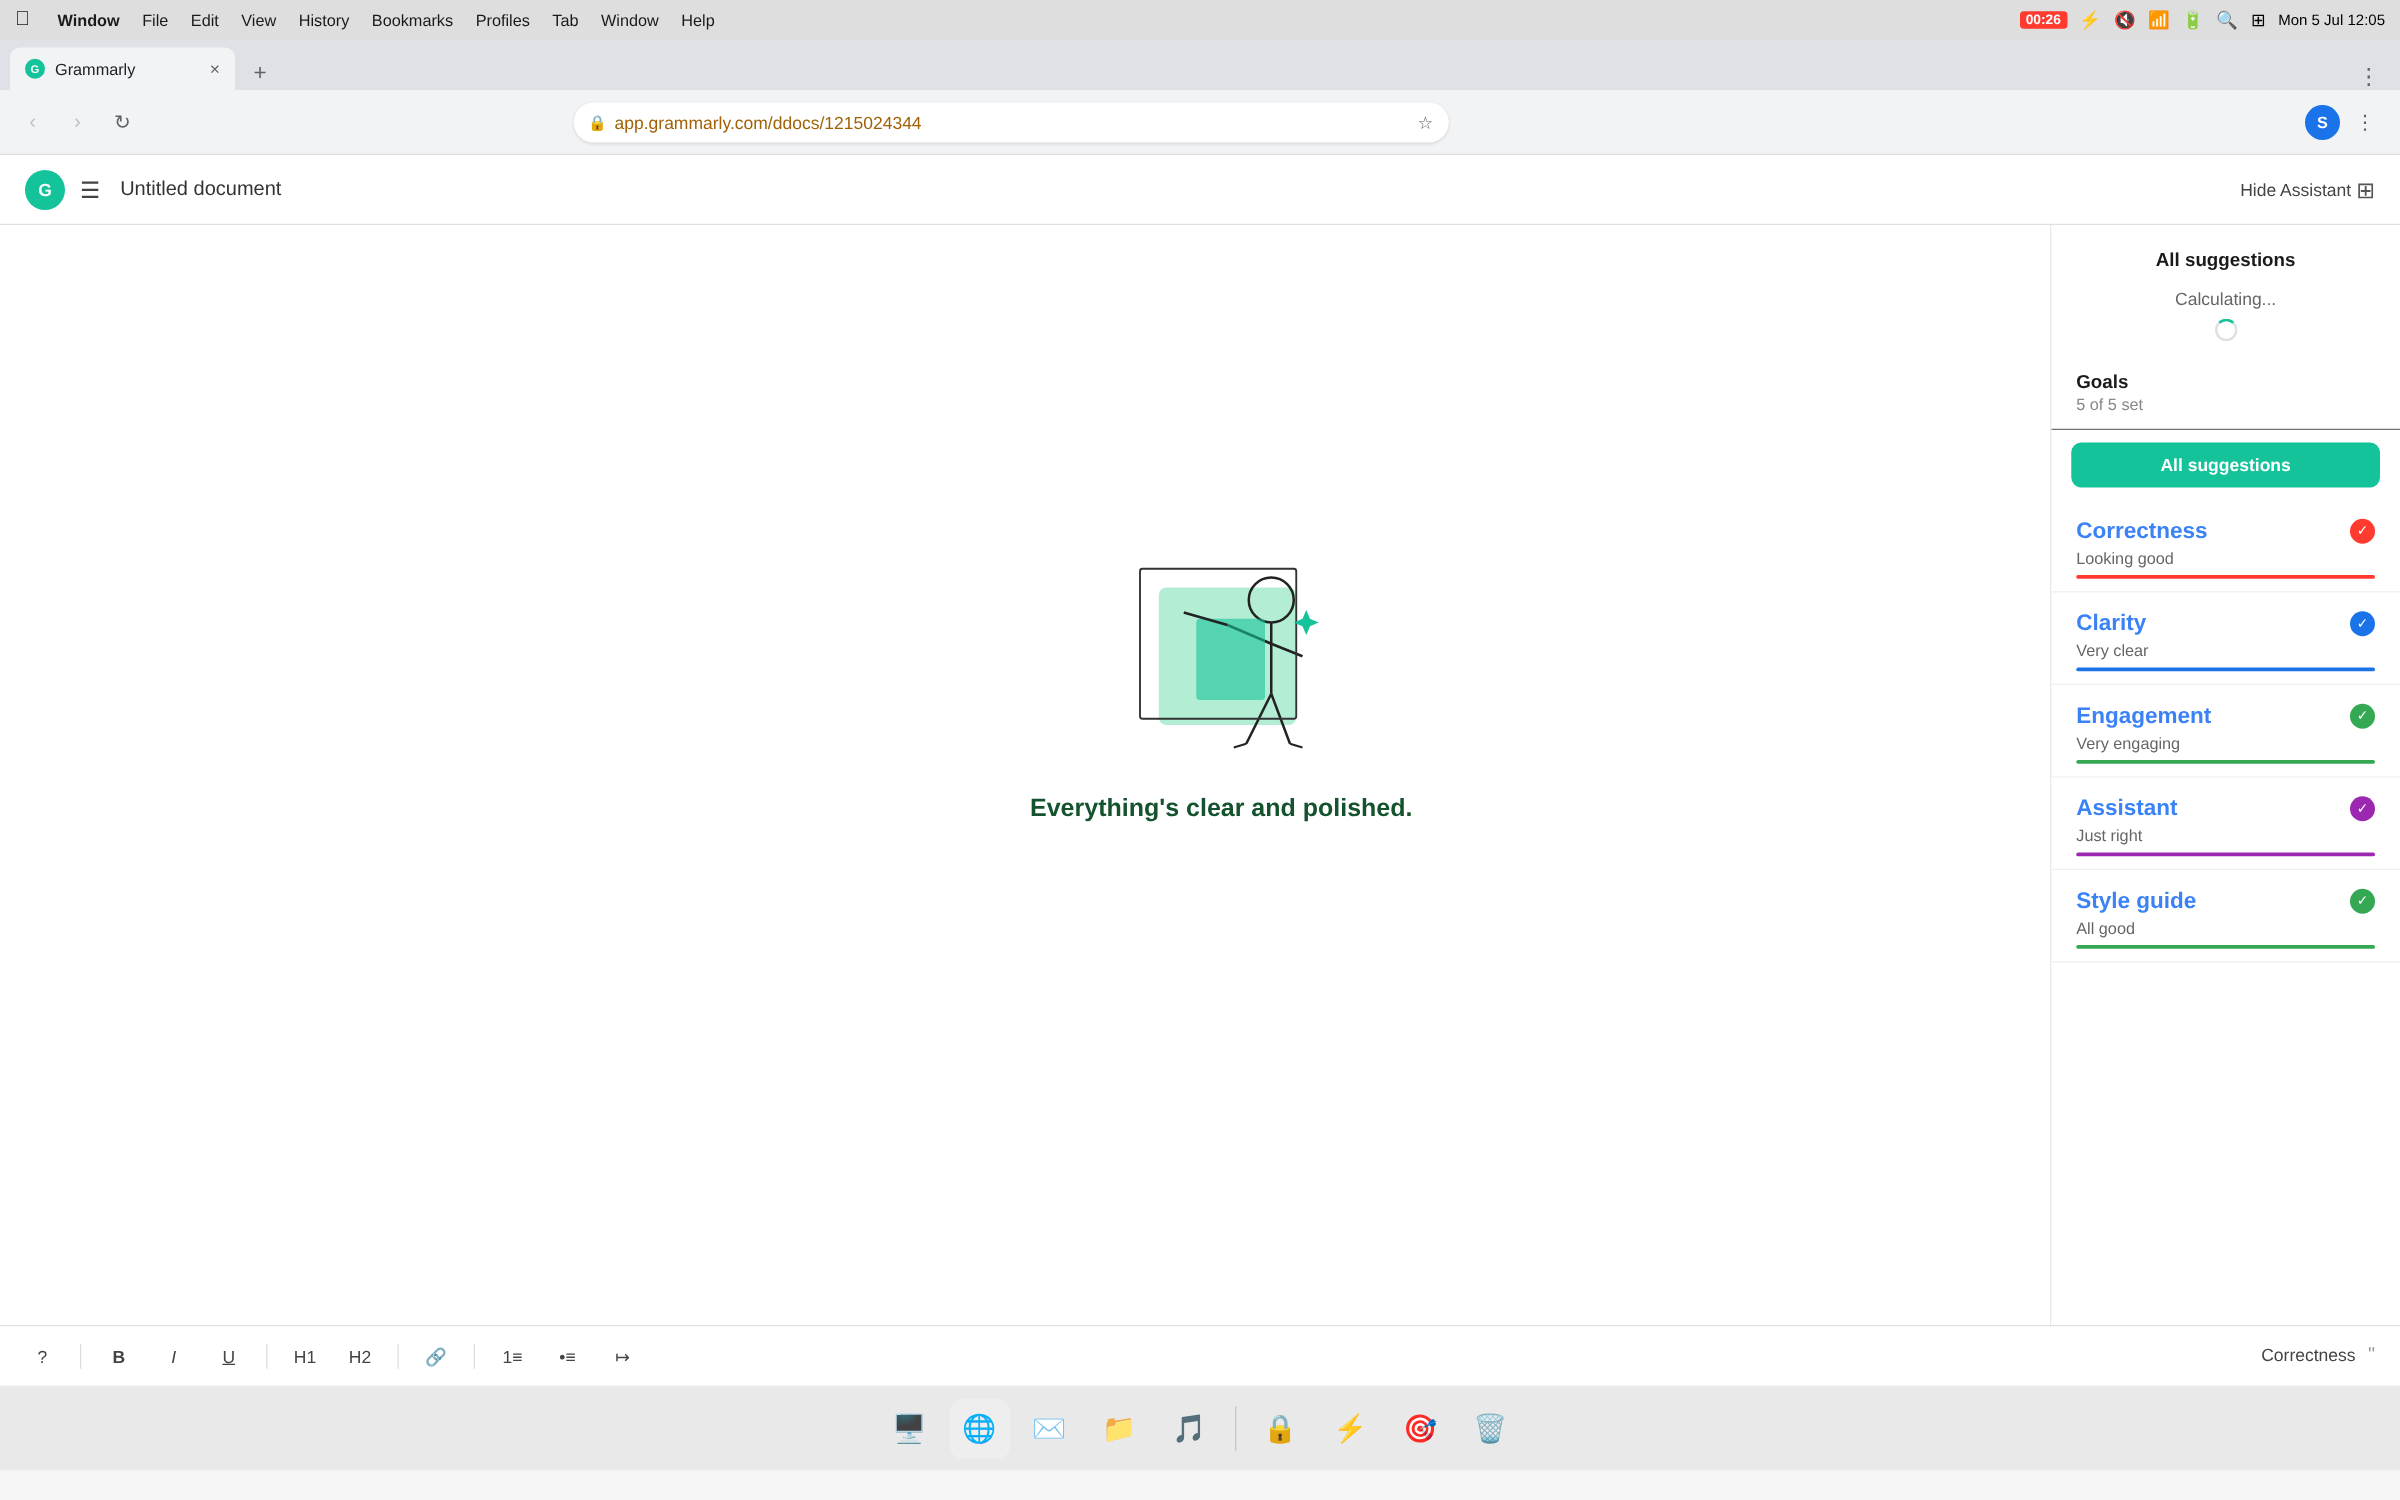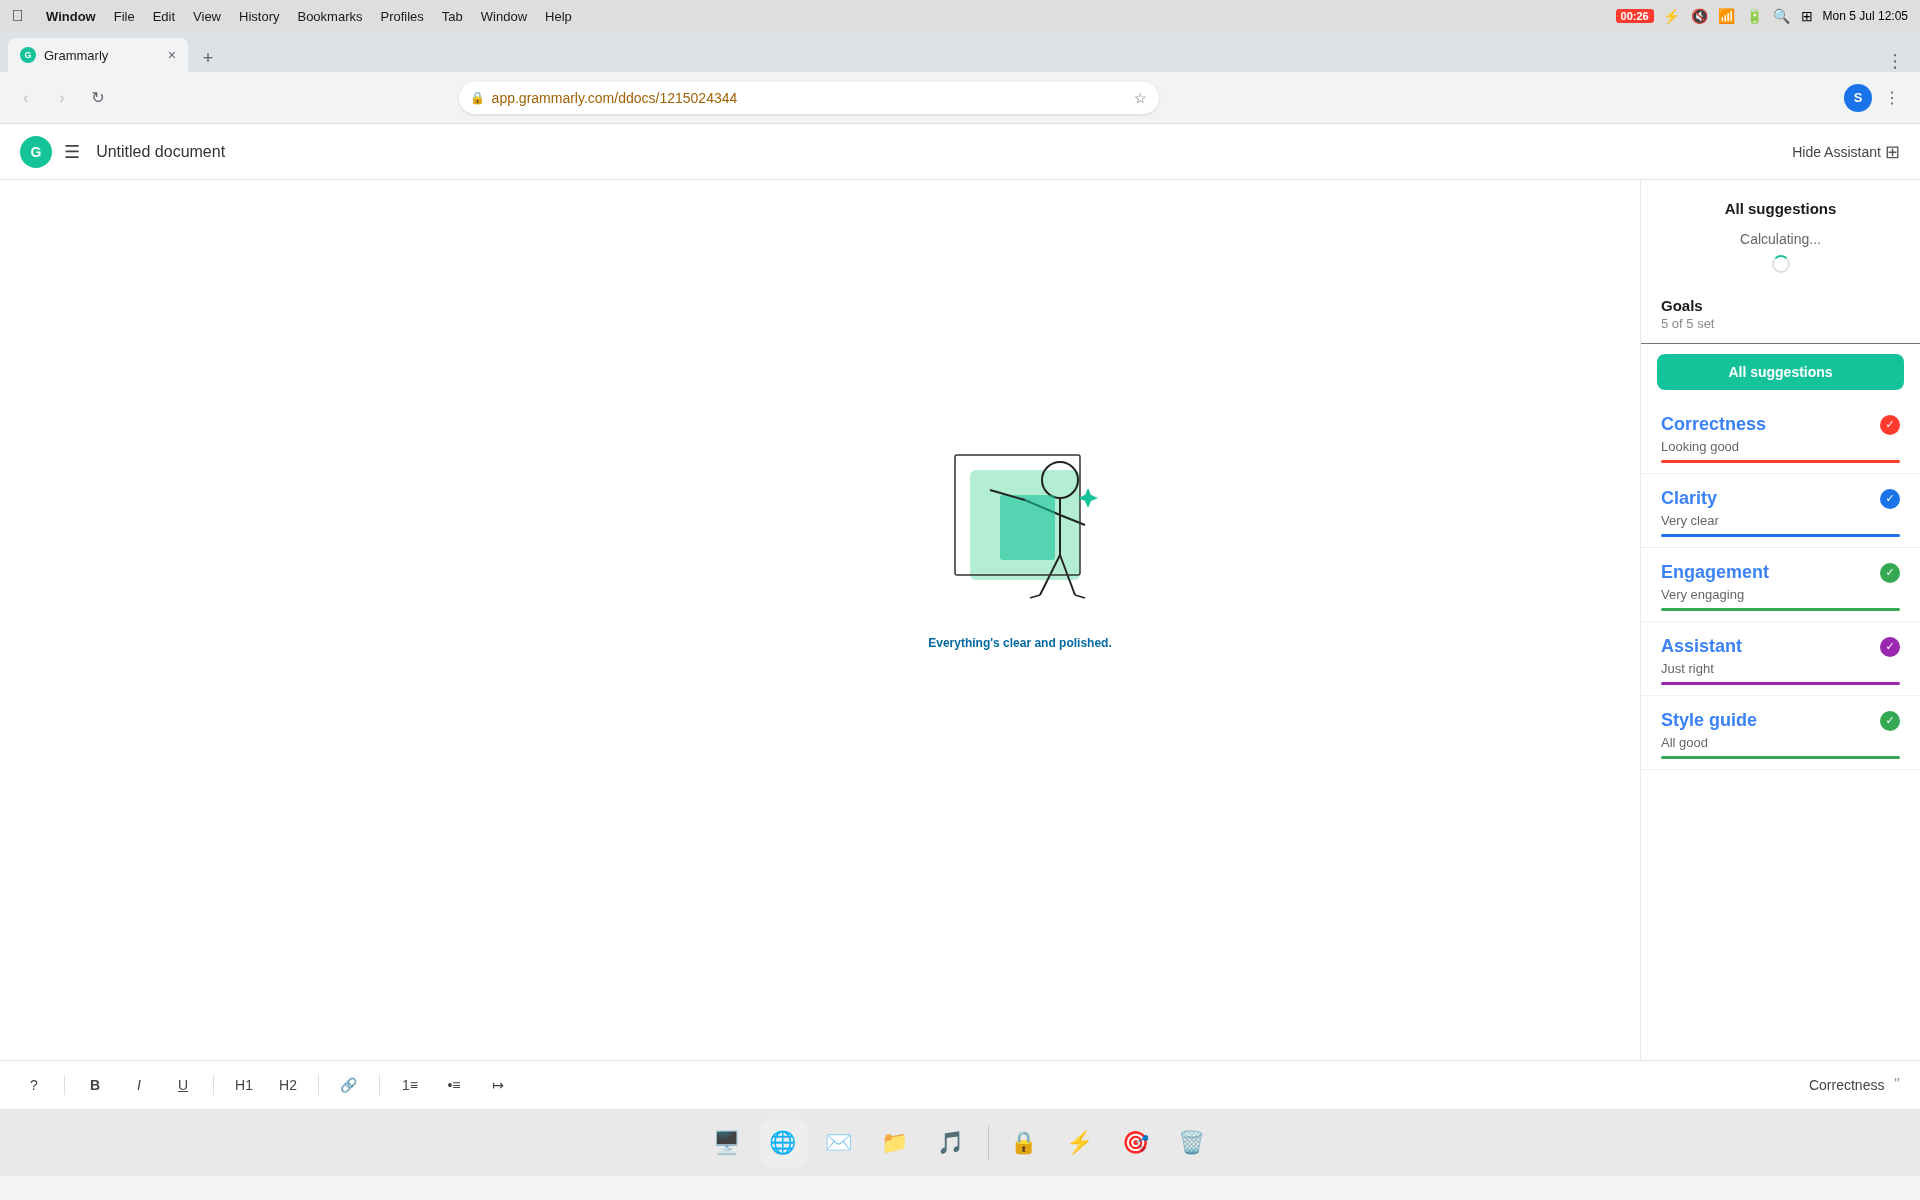--- a/index.html
+++ b/index.html
@@ -141,21 +141,21 @@
       background: white;
       padding: 60px 80px;
       position: relative;
     }
     .doc-text {
       font-size: 17px;
       color: #1a1a1a;
       line-height: 1.6;
     }
     .illustration-svg { width: 220px; height: 200px; }
-    .polish-text { font-size: 12px; font-weight: 600; color: #0369a1; }
+    .polish-text { font-size: 20px; font-weight: 600; color: #14532d; }
 
     
     .right-panel {
       width: 280px;
       background: white;
       border-left: 1px solid #e8e8e8;
       display: flex;
       flex-direction: column;
       overflow-y: auto;
     }

